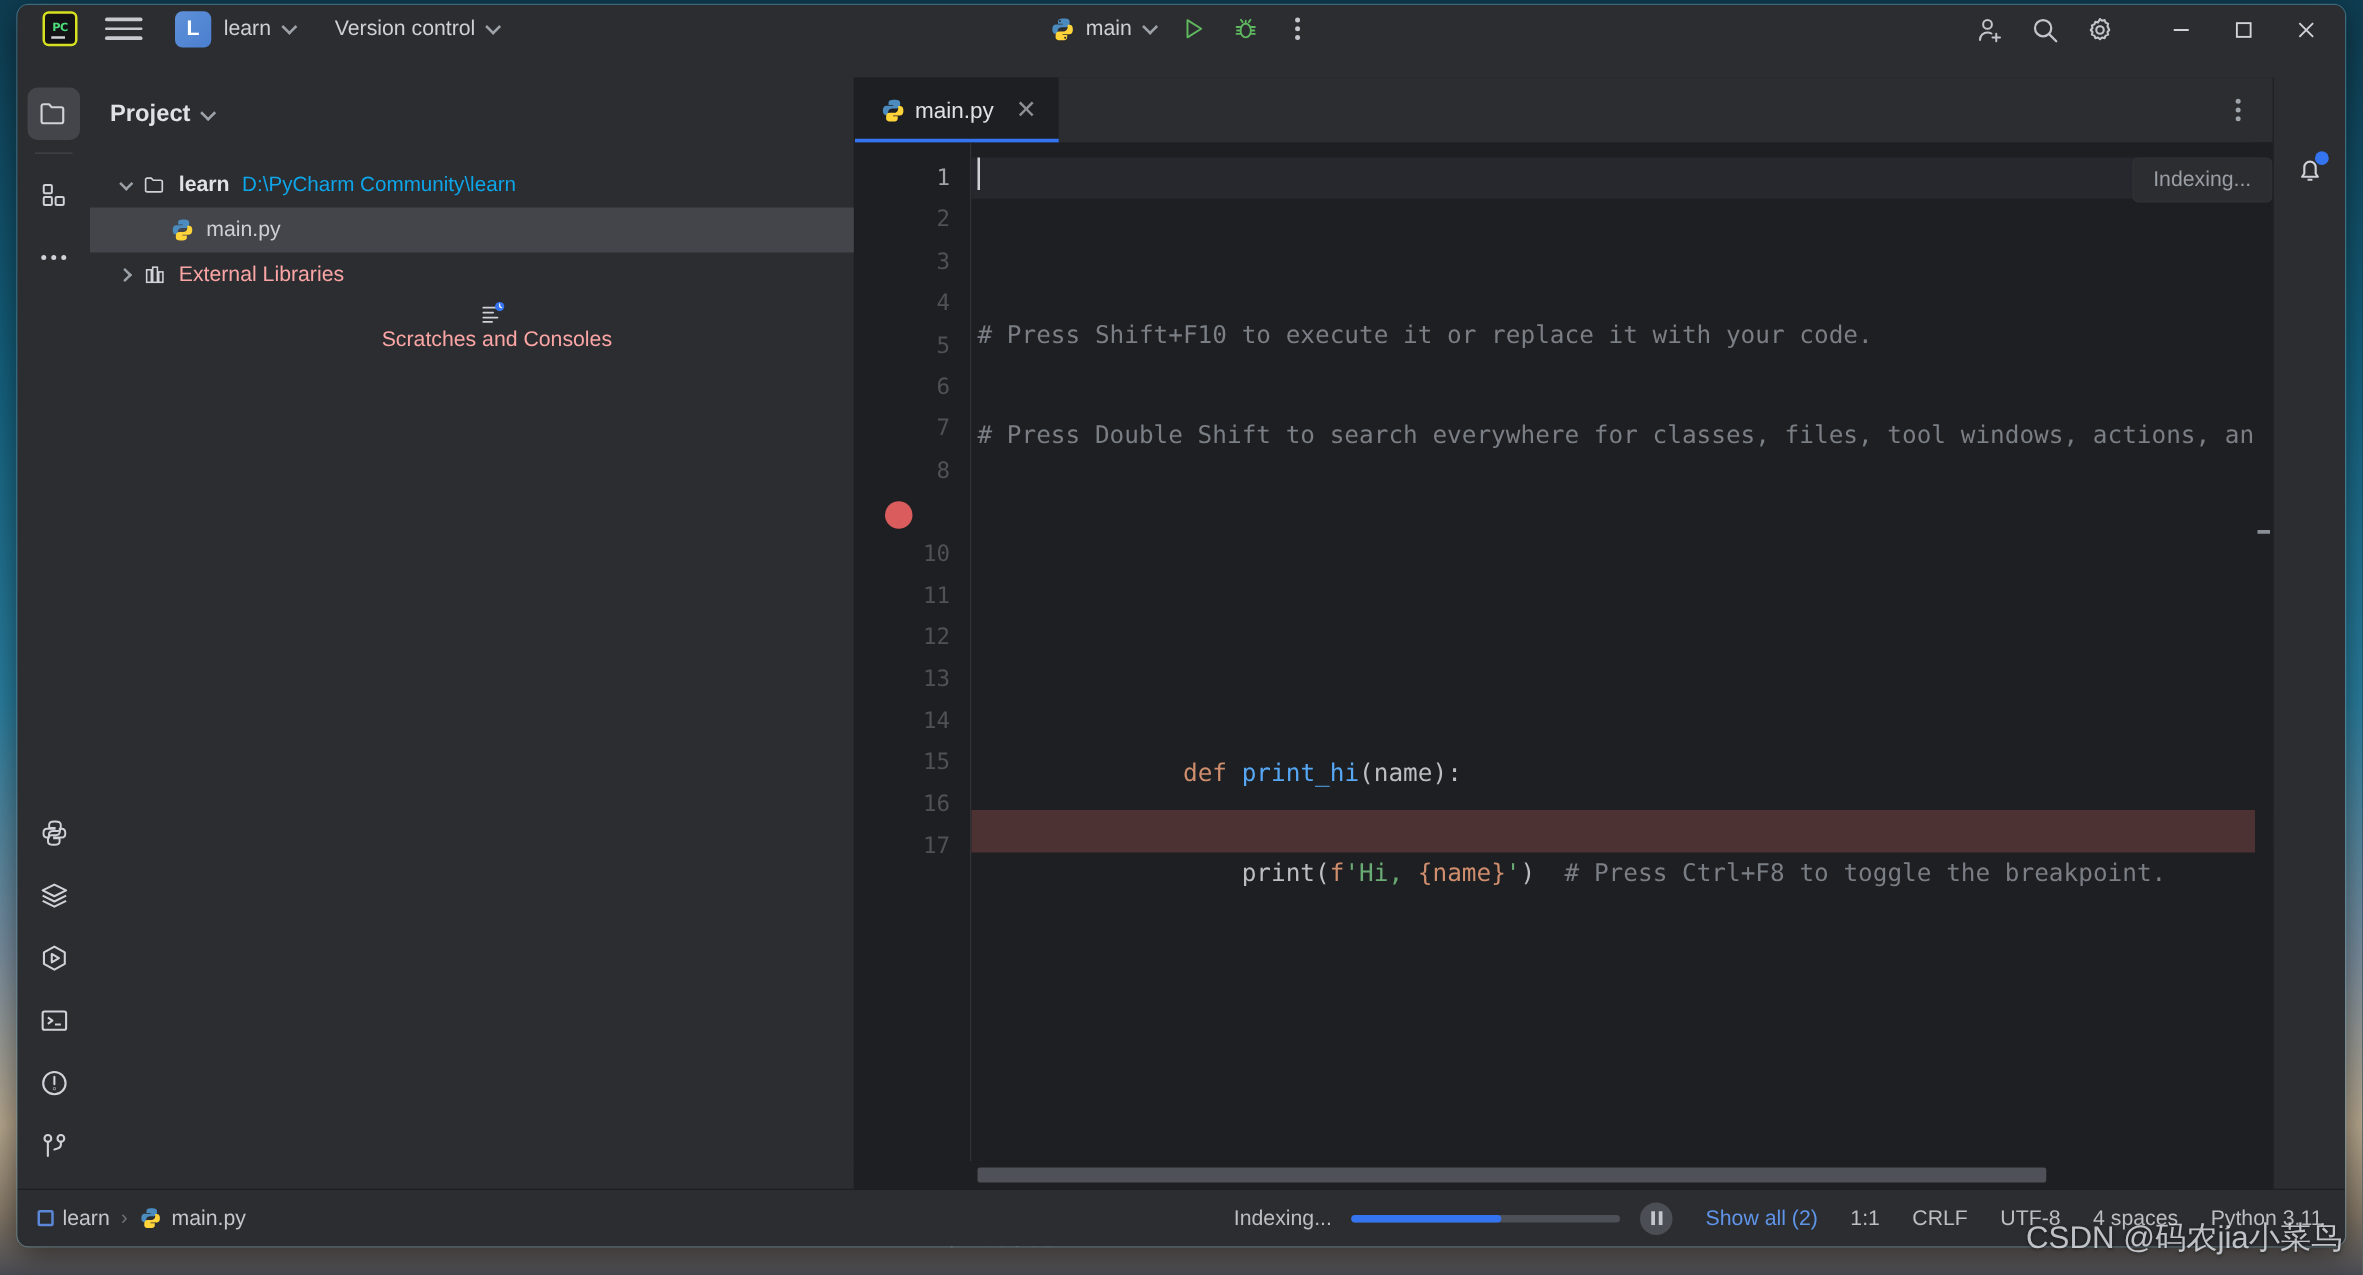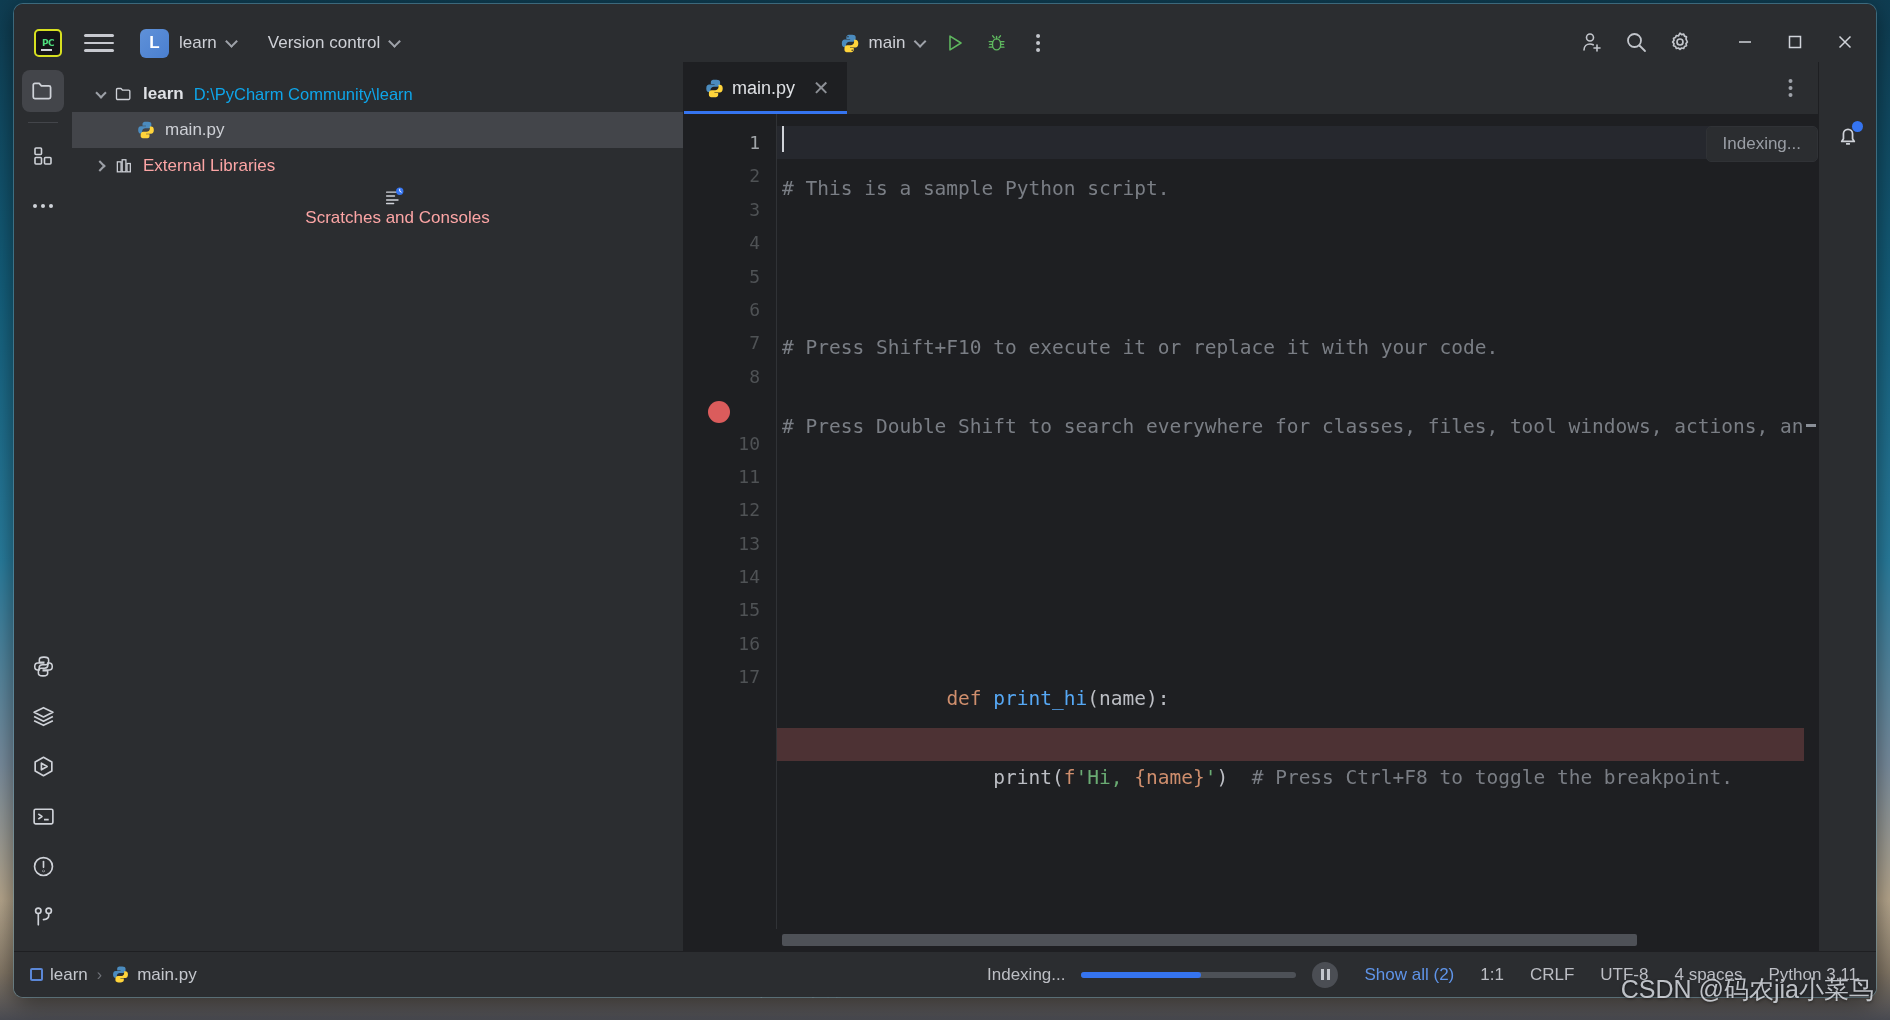--- a/index.html
+++ b/index.html
@@ -36,21 +36,21 @@
     border-radius: 9px;
     overflow: hidden;
     box-shadow: 0 0 0 1px rgba(120,170,190,.45), 0 6px 26px rgba(0,0,0,.55);
     display: flex; flex-direction: column;
   }
 
   
   #titlebar {
     height: 58px; flex: 0 0 58px;
     background: #2b2d30;
-    display: flex; align-items: flex-end;
+    display: flex; align-items: flex-start;
     padding: 0 8px 0 14px;
     position: relative;
   }
   .tb-item {
     display: flex; align-items: center;
     height: 38px; border-radius: 6px;
     padding: 0 8px;
     color: #ced0d6; font-size: 17px;
     white-space: nowrap;
   }
@@ -507,20 +507,24 @@
               <circle cx="7" cy="6.5" r="2.6"></circle>
                 <circle cx="17" cy="6.5" r="2.6"></circle>
               <path d="M7 9.1V20M17 9.1v2.3c0 2.4-2.2 3.1-5 3.6"></path>
             </g>
           </svg>
         </div>
       </div>
     </div>
 
     <div id="project-panel">
+      <div id="pp-header">
+        <span id="pp-title">Project</span>
+        <span class="chev"></span>
+      </div>
 
       <div id="pp-tree">
 
         <div class="tree-row">
           <span class="arrow open">
               <i></i>
             </span>
           <span class="t-ico">
             <svg width="20" height="20" viewBox="0 0 24 24">
               <path d="M3 6.8A1.4 1.4 0 0 1 4.4 5.4h4l1.9 2h7.3A1.4 1.4 0 0 1 19 8.8v8.4a1.4 1.4 0 0 1-1.4 1.4H4.4A1.4 1.4 0 0 1 3 17.2z" fill="none" stroke="#cfd2d8" stroke-width="1.6" stroke-linejoin="round"></path>
@@ -614,21 +618,20 @@
           <div class="ln">14</div>
           <div class="ln">15</div>
           <div class="ln">16</div>
           <div class="ln">17</div>
           <div id="breakpoint"></div>
         </div>
 
         <div id="code-area">
           <div id="line1hl"></div>
           <div id="code">
-            <div class="cl"><span class="cm"># This is a sample Python script.</span></div>
             <div class="cl">&nbsp;</div>
             <div class="cl"><span class="cm"># Press Shift+F10 to execute it or replace it with your code.</span></div>
             <div class="cl"><span class="cm"># Press Double Shift to search everywhere for classes, files, tool windows, actions, and settings.</span></div>
             <div class="cl">&nbsp;</div>
             <div class="cl">&nbsp;</div>
             <div class="cl">
               <span class="kw">def </span><span class="fn">print_hi</span><span class="id">(name):</span>
             </div>
             <div class="cl bp">
               <span class="id">    print(</span><span class="fstr-b">f</span><span class="str">'Hi, </span><span class="fstr-b">{name}</span><span class="str">'</span><span class="id">)</span><span class="cm">  # Press Ctrl+F8 to toggle the breakpoint.</span>

